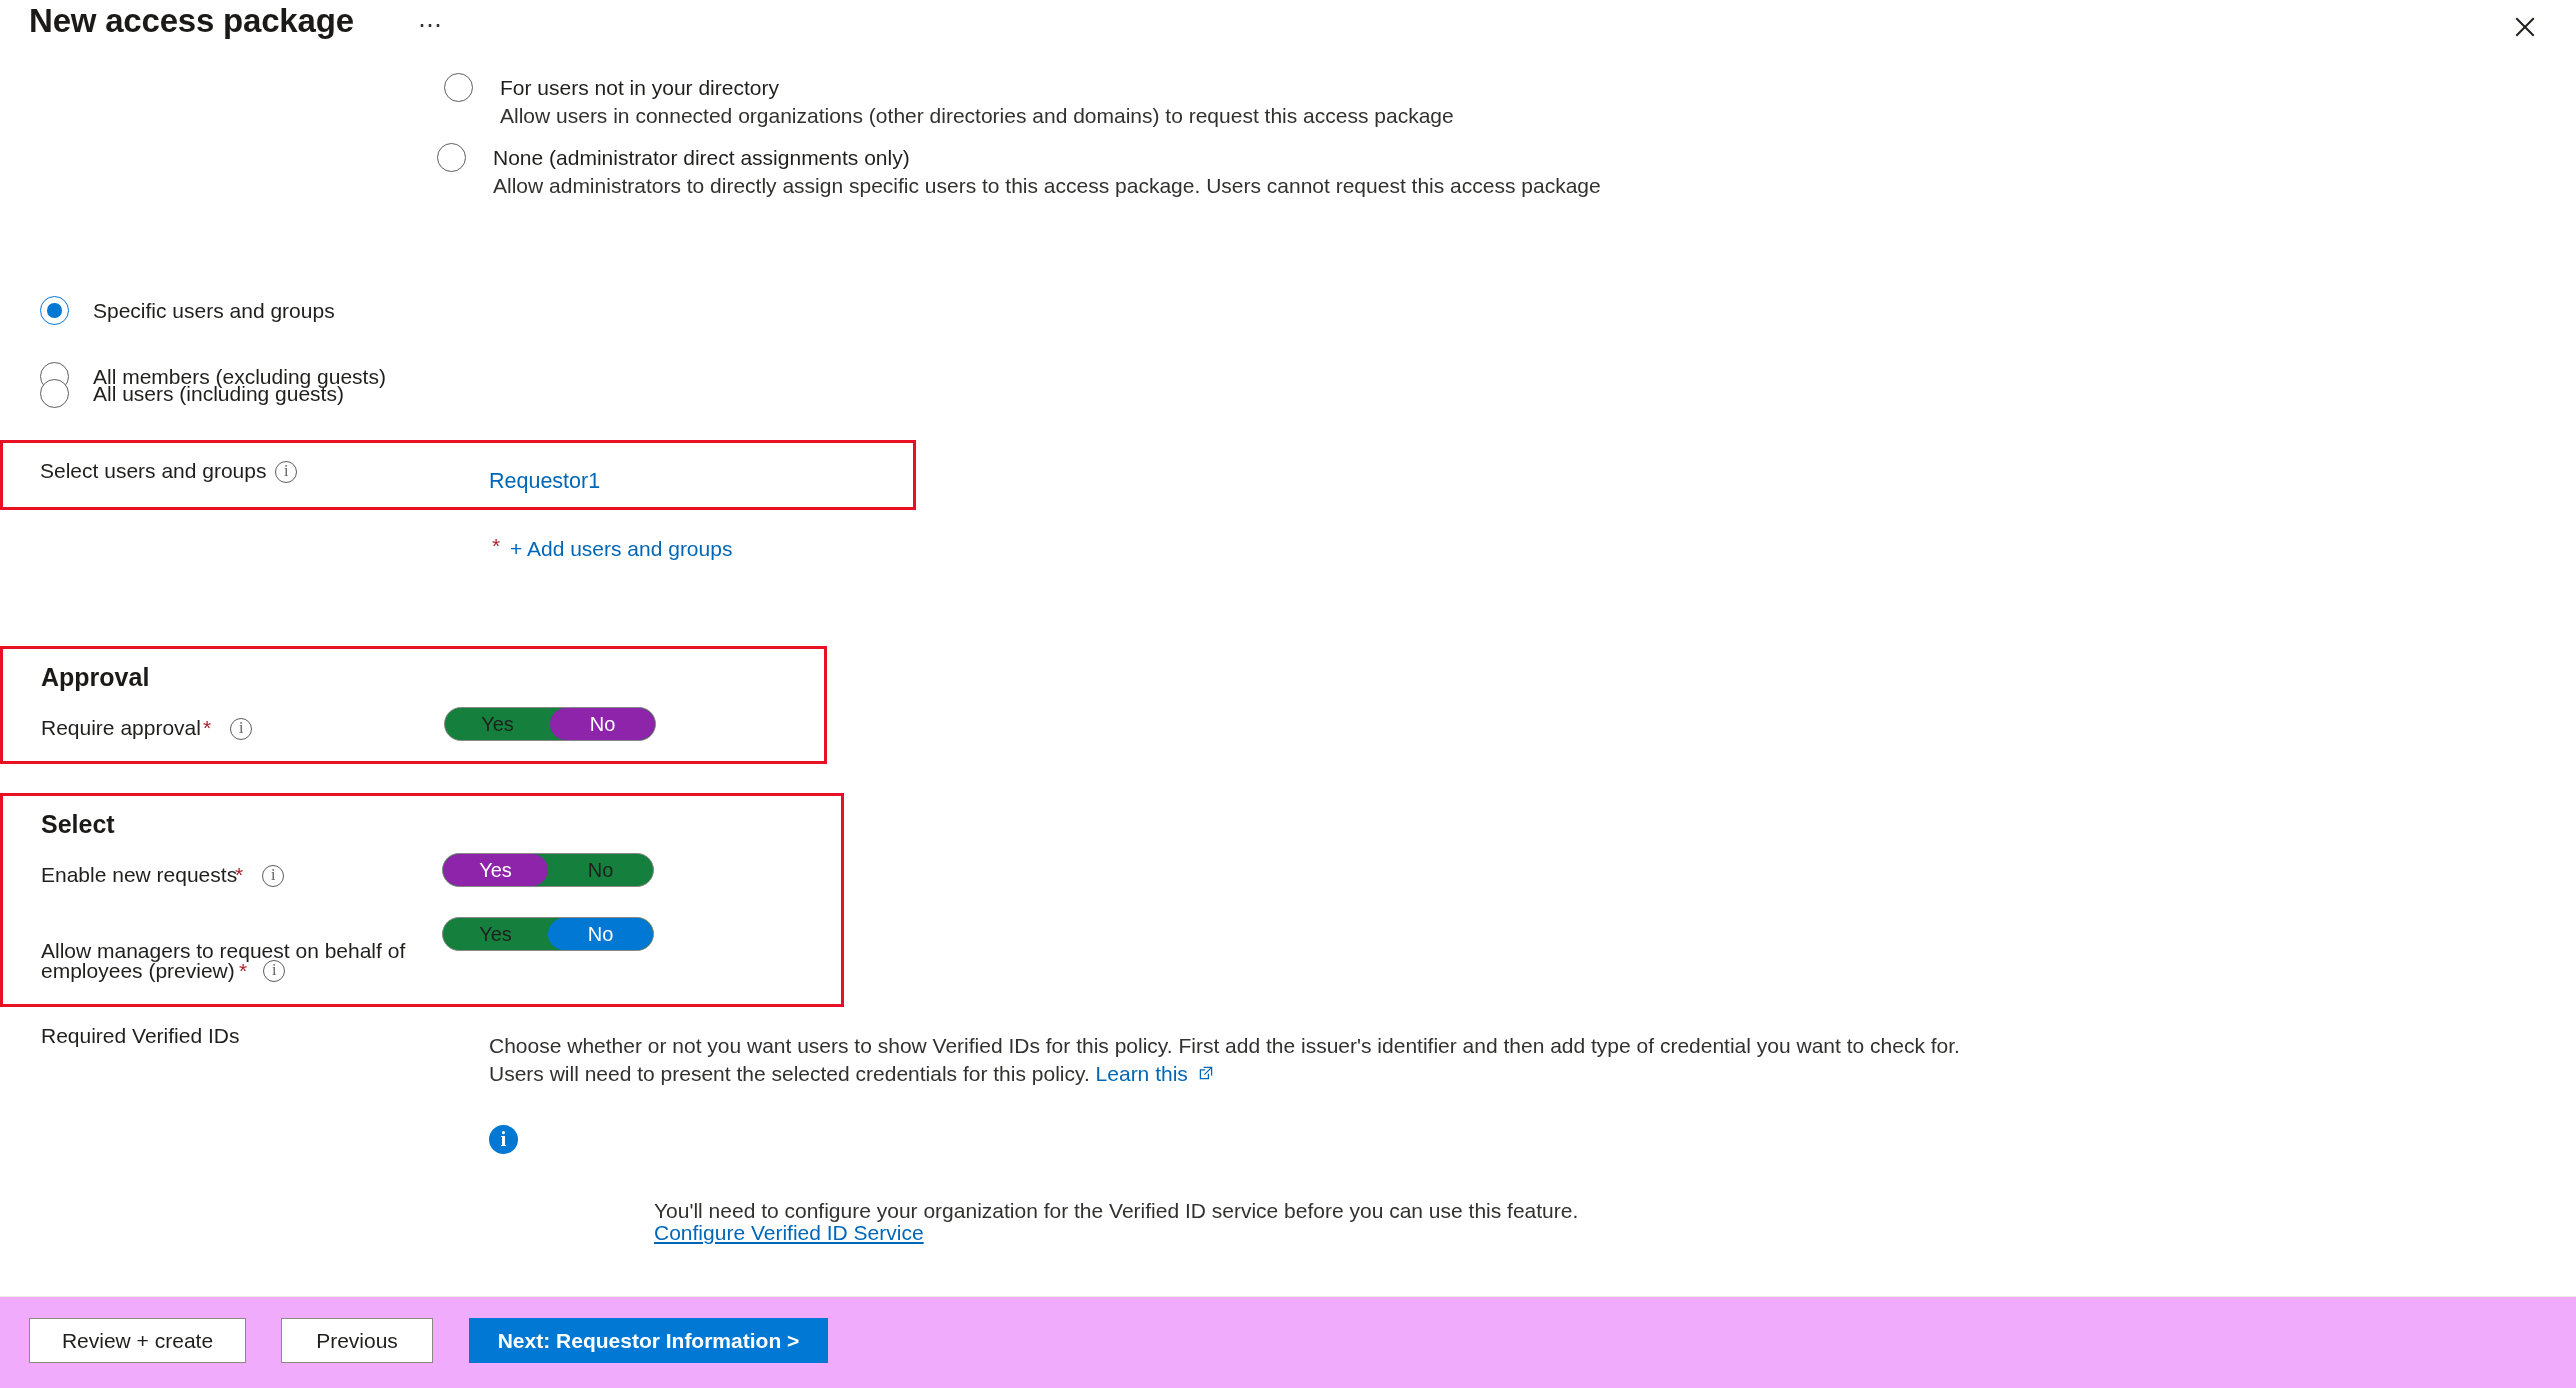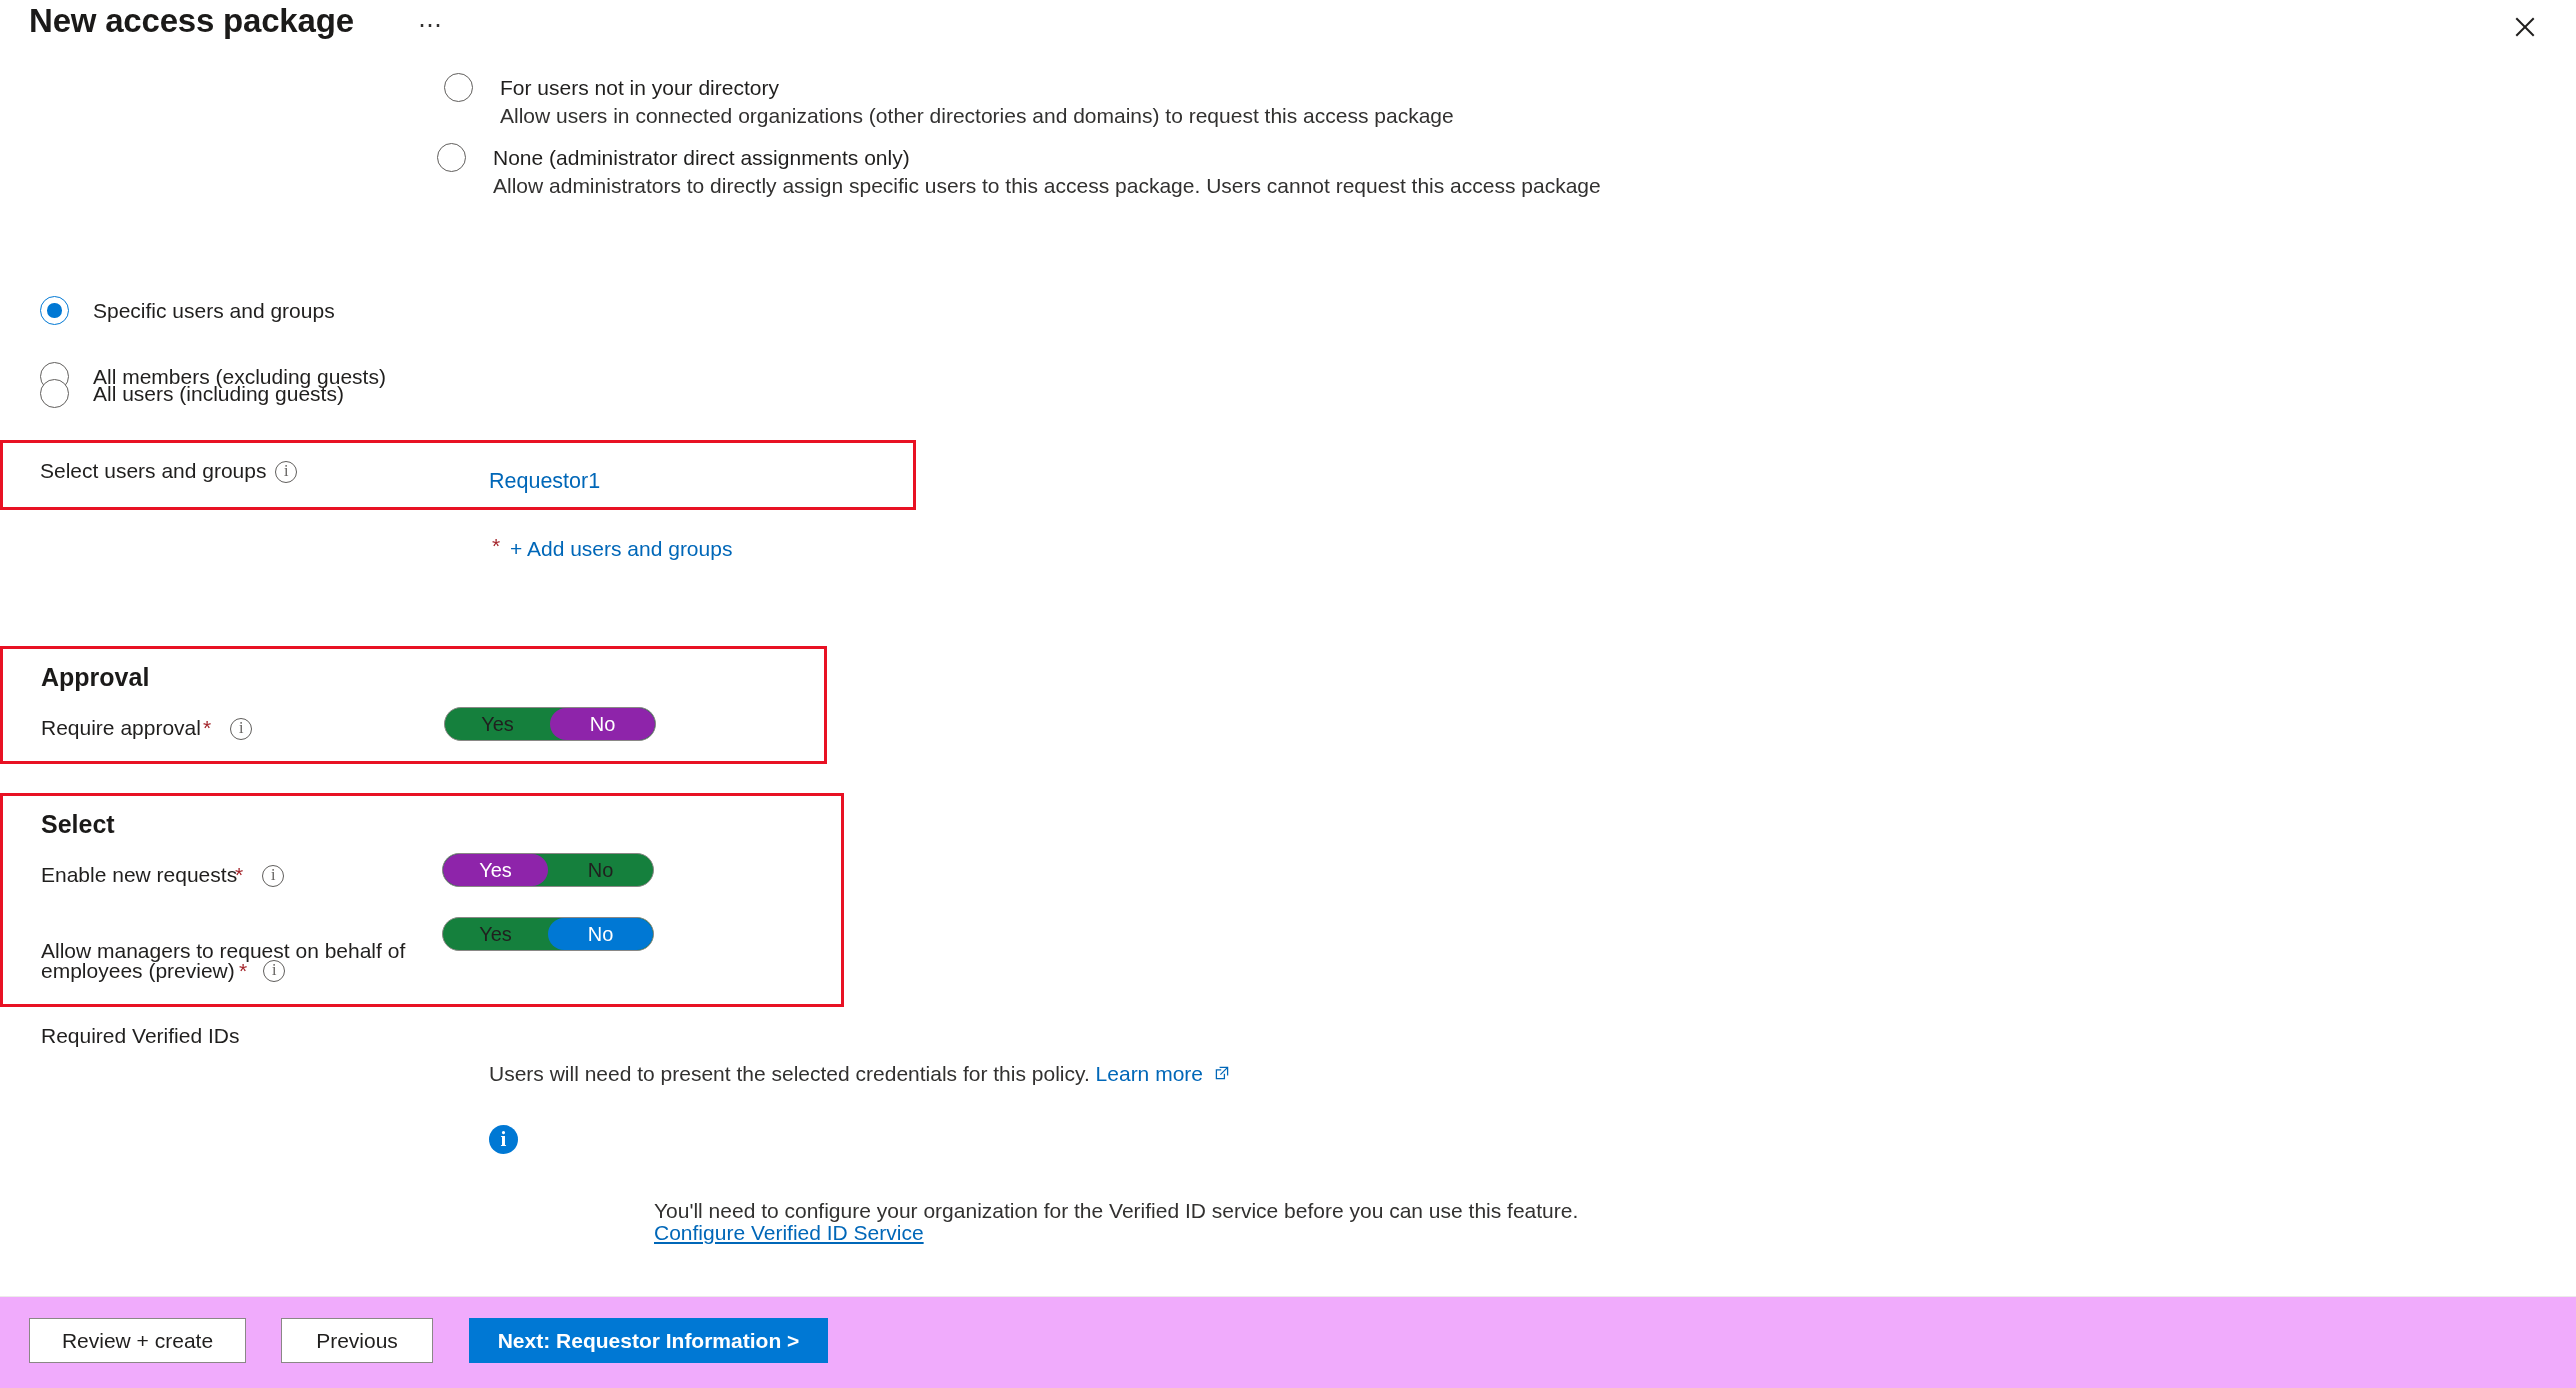--- a/index.html
+++ b/index.html
@@ -337,23 +337,24 @@
   <span class="field-label" style="position:absolute; left:41px; top:902px;">employees (preview)</span>
   <span class="req-star" style="position:absolute; left:239px; top:902px;">*</span>
   <span class="info-icon" style="position:absolute; left:263px; top:903px;"></span>
   <div class="toggle" style="left:442px; top:860px;">
     <div class="seg">Yes</div>
     <div class="seg on-blue">No</div>
   </div>
 
   <span class="field-label" style="position:absolute; left:41px; top:967px;">Required Verified IDs</span>
 
+  <div class="body-text" style="position:absolute; left:489px; top:975px; width:1596px;">Choose whether or not you want users to show Verified IDs for this policy. First add the issuer's identifier and then add type of credential you want to check for.</div>
   <div style="position:absolute; left:489px; top:1003px; width:1596px;">
     <span class="body-text">Users will need to present the selected credentials for this policy.</span>
-    <span class="link">Learn more</span>
+    <span class="link">Learn this</span>
     <span class="ext-icon">
       <svg width="16" height="16" viewBox="0 0 20 20">
         <path d="M7 3 h10 v10" fill="none" stroke="#0067b8" stroke-width="1.6"></path>
         <path d="M17 3 L8 12" fill="none" stroke="#0067b8" stroke-width="1.6"></path>
         <path d="M13 11 v6 H3 V6 h6" fill="none" stroke="#0067b8" stroke-width="1.6"></path>
       </svg>
     </span>
   </div>
 
   <div class="blue-info" style="left:489px; top:1068px;">i</div>

